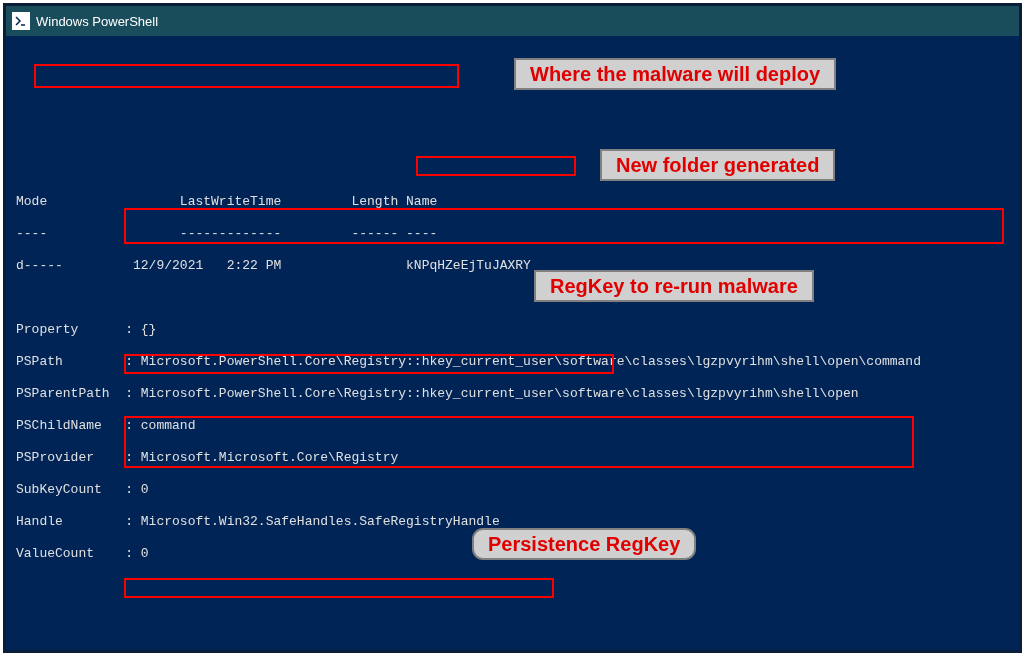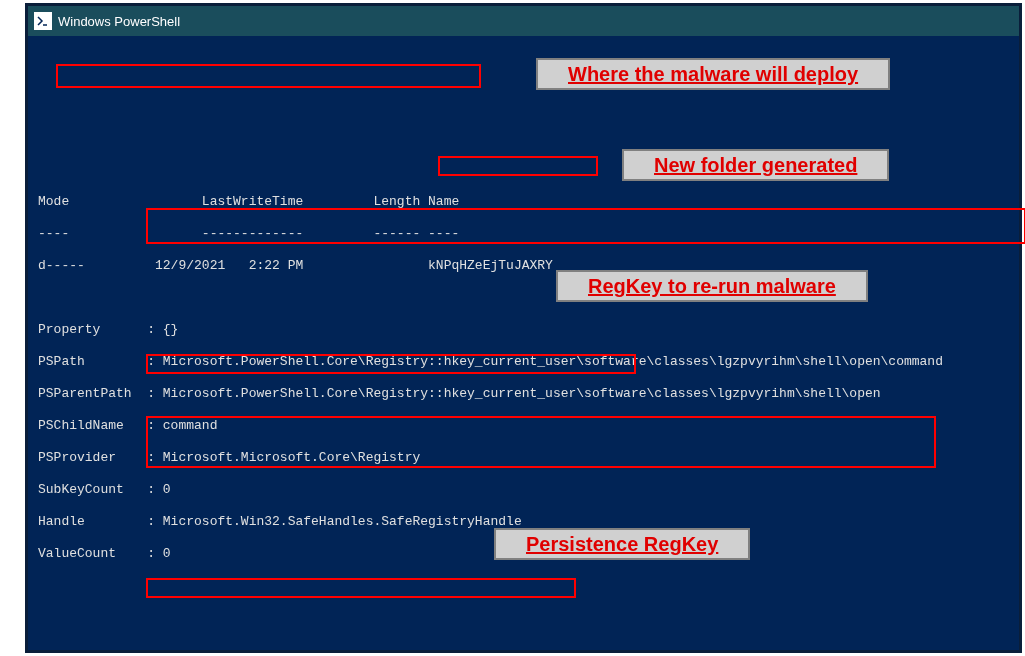--- a/index.html
+++ b/index.html
@@ -12,21 +12,20 @@
       position: relative;
     }
     .window {
       position: absolute;
       top: 3px;
       left: 3px;
       right: 3px;
       bottom: 3px;
       border: 3px solid #0a1e3a;
       background: #012456;
-      margin-left: 22px;
     }
     .titlebar {
       height: 30px;
       background: #1a4d5c;
       display: flex;
       align-items: center;
       padding-left: 6px;
       gap: 6px;
     }
     .titlebar-icon {
@@ -59,26 +58,25 @@
       pointer-events: none;
     }
     .callout {
       position: absolute;
       background: #d0d0d0;
       border: 2px solid #808080;
       color: #e00000;
       font-family: 'Segoe UI', Arial, sans-serif;
       font-weight: bold;
       font-size: 20px;
-      padding: 6px 30px;
+      padding: 6px 14px;
       display: flex;
       align-items: center;
       justify-content: center;
       white-space: nowrap;
-      text-decoration: underline;
     }
     .line { display: block; min-height: 16px; }
   </style>
 </head>
 <body>
 
 <div class="window">
   <div class="titlebar">
     <div class="titlebar-icon">
       <svg width="14" height="14" viewBox="0 0 14 14">
@@ -127,15 +125,15 @@
     <div class="redbox" style="left:410px; top:120px; width:160px; height:20px;"></div>
     <div class="redbox" style="left:118px; top:172px; width:880px; height:36px;"></div>
     <div class="redbox" style="left:118px; top:318px; width:490px; height:20px;"></div>
     <div class="redbox" style="left:118px; top:380px; width:790px; height:52px;"></div>
     <div class="redbox" style="left:118px; top:542px; width:430px; height:20px;"></div>
 
     
     <div class="callout" style="left:508px; top:22px;">Where the malware will deploy</div>
     <div class="callout" style="left:594px; top:113px;">New folder generated</div>
     <div class="callout" style="left:528px; top:234px;text-align:center;">RegKey to re-run malware</div>
-    <div class="callout" style="left:466px; top:492px;">Persistence RegKey</div>
+    <div class="callout" style="left:466px; top:492px;border-radius:11px;">Persistence RegKey</div>
   </div>
 </div>
 
 </body></html>

